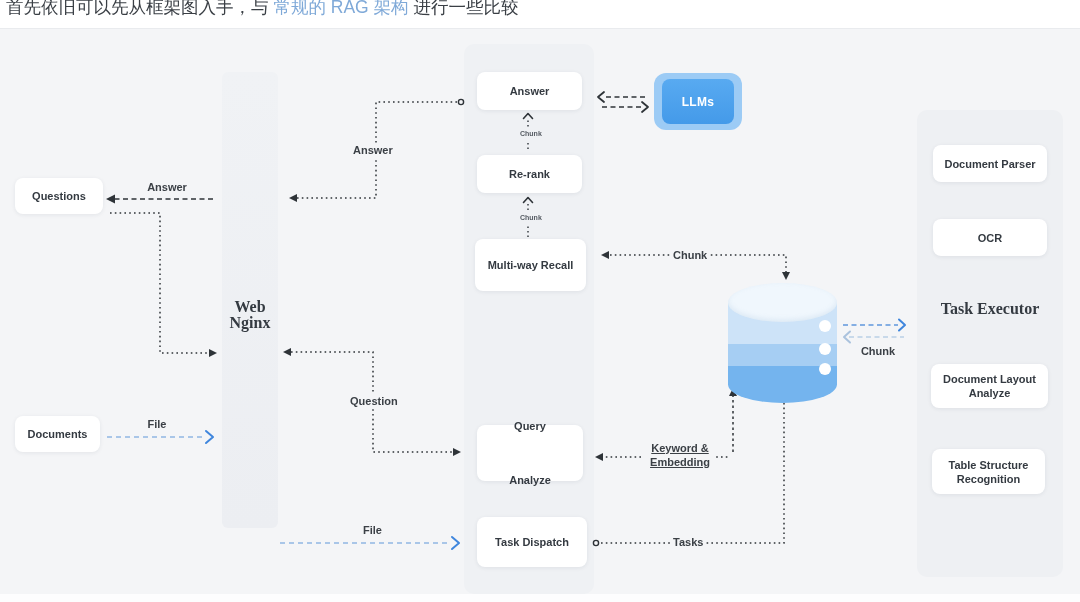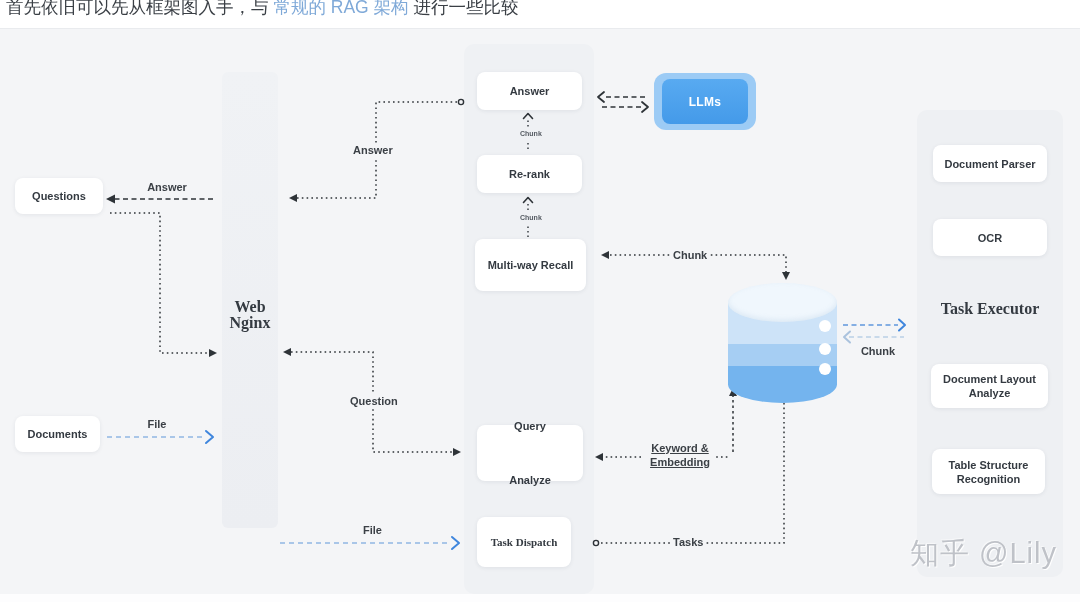--- a/index.html
+++ b/index.html
@@ -15,21 +15,21 @@
   .panel.nginx{left:222px;top:72px;width:56px;height:456px;background:linear-gradient(180deg,#f0f2f5,#eceef2);border-radius:6px;}
   .panel.api{left:464px;top:44px;width:130px;height:550px;background:#eff1f4;}
   .panel.exec{left:917px;top:110px;width:146px;height:467px;background:#eef0f3;}
 
   .panel-label{position:absolute;text-align:center;font-size:16px;font-weight:700;color:#343a41;line-height:16px;font-family:Liberation Serif, serif;}
 
   .node{position:absolute;background:#ffffff;border-radius:8px;box-shadow:0 1px 4px rgba(30,40,60,.08);
         display:flex;flex-direction:column;align-items:center;justify-content:center;
         font-size:11px;font-weight:700;color:#343a41;text-align:center;line-height:14px;}
 
-  .llms{position:absolute;left:654px;top:73px;width:102px;height:57px;border-radius:12px;
+  .llms{position:absolute;left:654px;top:73px;width:88px;height:57px;border-radius:12px;
         background:#9ccbf5;padding:8px;box-sizing:border-box;display:flex;align-items:center;justify-content:center;}
   .llms-inner{width:92px;height:45px;border-radius:8px;background:linear-gradient(180deg,#58aaf1,#449ae9);
         display:flex;align-items:center;justify-content:center;color:#ffffff;font-size:12px;font-weight:700;letter-spacing:.3px;}
 
   .db-body{position:absolute;left:728px;top:302px;width:109px;height:101px;
         background:linear-gradient(180deg,#cde3f8 0px,#cde3f8 42px,#a6cef3 42px,#a6cef3 64px,#74b4ee 64px,#74b4ee 101px);
         border-radius:0 0 55px 55px / 0 0 19px 19px;}
   .db-top{position:absolute;left:728px;top:283px;width:109px;height:39px;border-radius:50%;
         background:#f0f7fd;box-shadow:inset 0 -2px 5px rgba(160,190,220,.25);}
   .db-dot{position:absolute;width:12px;height:12px;border-radius:50%;background:#ffffff;left:819px;}
@@ -136,21 +136,21 @@
   <div class="node" style="left:477px;top:155px;width:105px;height:38px;">
     <span>Re-rank</span>
   </div>
   <div class="node" style="left:475px;top:239px;width:111px;height:52px;">
     <span>Multi-way Recall</span>
   </div>
   <div class="node" style="left:477px;top:425px;width:106px;height:56px;gap:40px;">
     <span>Query</span>
     <span>Analyze</span>
   </div>
-  <div class="node" style="left:477px;top:517px;width:94px;height:50px;font-family:Liberation Serif, serif;">
+  <div class="node" style="left:477px;top:517px;width:110px;height:50px;">
     <span>Task Dispatch</span>
   </div>
   <div class="llms">
     <div class="llms-inner">
       <span>LLMs</span>
     </div>
   </div>
   <div class="node" style="left:933px;top:145px;width:114px;height:37px;">
     <span>Document Parser</span>
   </div>
@@ -174,15 +174,14 @@
   <div class="edge-label masked" style="left:670px;top:248px;">Chunk</div>
   <div class="edge-label tiny" style="left:518px;top:127px;">Chunk</div>
   <div class="edge-label tiny" style="left:518px;top:211px;">Chunk</div>
   <div class="edge-label masked" style="left:644px;top:441px;width:66px;text-decoration:underline;">
     <span style="display:block">Keyword &amp;</span>
     <span style="display:block">Embedding</span>
   </div>
   <div class="edge-label masked" style="left:670px;top:535px;">Tasks</div>
   <div class="edge-label" style="left:855px;top:344px;width:46px;">Chunk</div>
 
-  <div class="watermark">知乎 @Lily</div>
 
 </div>
 
 </body></html>

